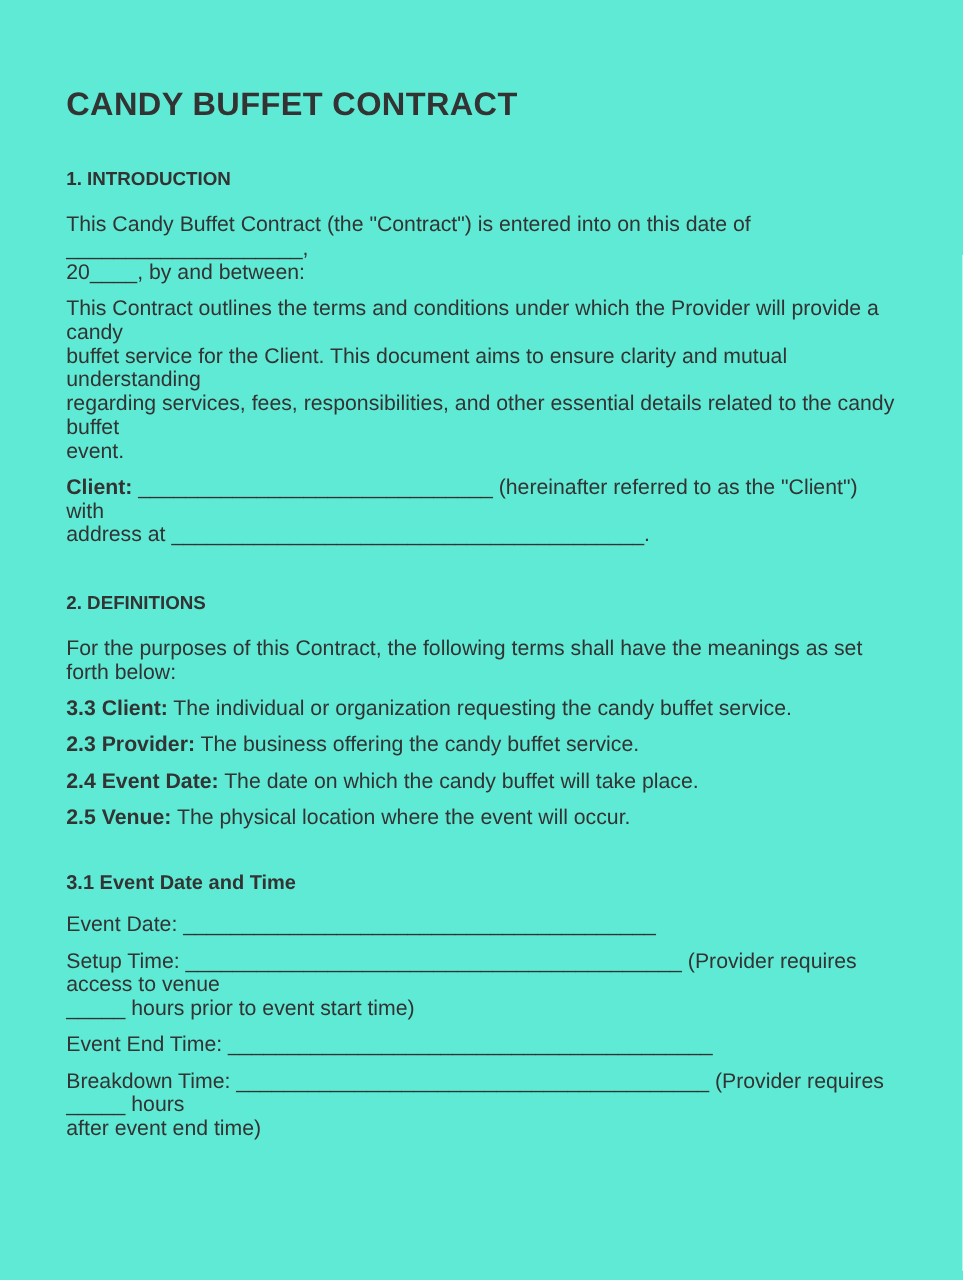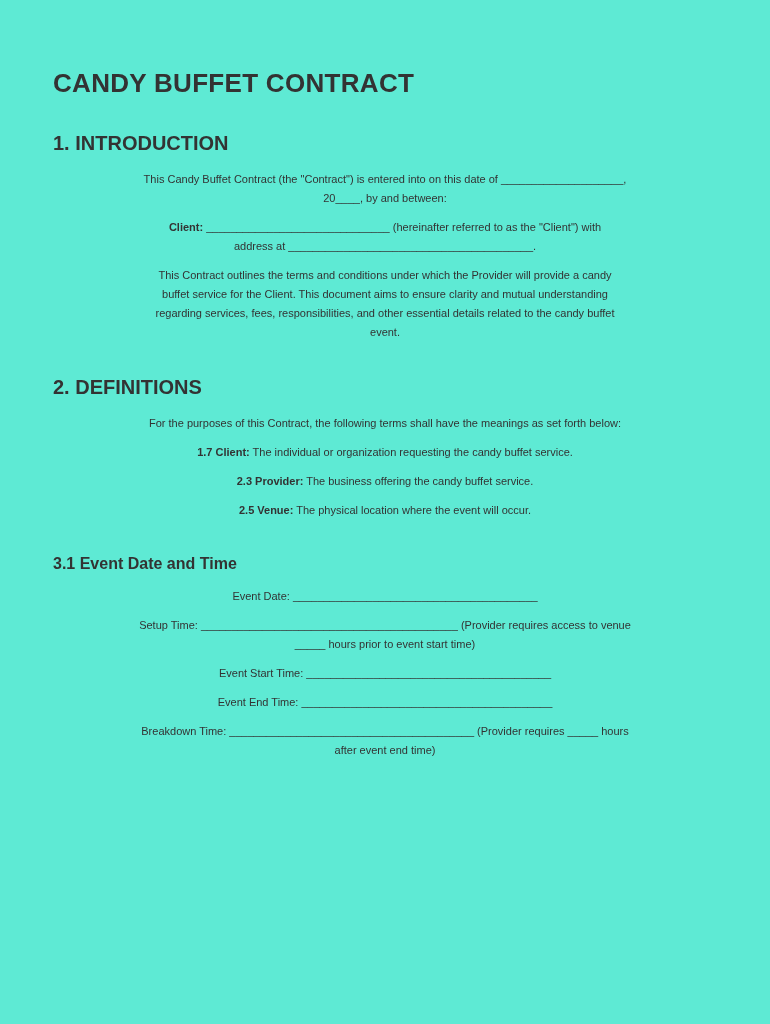--- a/index.html
+++ b/index.html
@@ -20,75 +20,74 @@
   }
   h1 {
     font-size: 26px;
     line-height: 30px;
     font-weight: bold;
     margin: 0 0 29px 0;
     letter-spacing: 0.3px;
     color: #333333;
   }
   h2 {
-    font-size: 20px;
+    font-size: 15px;
     line-height: 23px;
     font-weight: bold;
     margin: 34px 0 15px 0;
     color: #333333;
   }
   h3 {
     font-size: 16px;
     line-height: 18px;
     font-weight: bold;
     margin: 35px 0 14px 0;
     color: #333333;
   }
   p {
-    font-size: 11px;
+    font-size: 17px;
     line-height: 19px;
     margin: 10px 0;
     white-space: pre-wrap;
     color: #333333;
-    text-align: center;
   }
   .b { font-weight: bold; }
   section { display: block; }
 </style>
 </head>
 <body>
 
 <div class="page">
 
   <h1>CANDY BUFFET CONTRACT</h1>
 
   <section>
     <h2>1. INTRODUCTION</h2>
     <p>This Candy Buffet Contract (the "Contract") is entered into on this date of ____________________,
 20____, by and between:</p>
-    <p><span class="b">Client:</span><span> ______________________________ (hereinafter referred to as the "Client") with
-address at ________________________________________.</span></p>
     <p>This Contract outlines the terms and conditions under which the Provider will provide a candy
 buffet service for the Client. This document aims to ensure clarity and mutual understanding
 regarding services, fees, responsibilities, and other essential details related to the candy buffet
 event.</p>
+    <p><span class="b">Client:</span><span> ______________________________ (hereinafter referred to as the "Client") with
+address at ________________________________________.</span></p>
   </section>
 
   <section>
     <h2>2. DEFINITIONS</h2>
     <p>For the purposes of this Contract, the following terms shall have the meanings as set forth below:</p>
-    <p><span class="b">1.7 Client:</span><span> The individual or organization requesting the candy buffet service.</span></p>
+    <p><span class="b">3.3 Client:</span><span> The individual or organization requesting the candy buffet service.</span></p>
     <p><span class="b">2.3 Provider:</span><span> The business offering the candy buffet service.</span></p>
+    <p><span class="b">2.4 Event Date:</span><span> The date on which the candy buffet will take place.</span></p>
     <p><span class="b">2.5 Venue:</span><span> The physical location where the event will occur.</span></p>
   </section>
 
   <section>
     <h3>3.1 Event Date and Time</h3>
     <p>Event Date: ________________________________________</p>
     <p>Setup Time: __________________________________________ (Provider requires access to venue
 _____ hours prior to event start time)</p>
-    <p>Event Start Time: ________________________________________</p>
     <p>Event End Time: _________________________________________</p>
     <p>Breakdown Time: ________________________________________ (Provider requires _____ hours
 after event end time)</p>
   </section>
 
 </div>
 
 </body></html>

